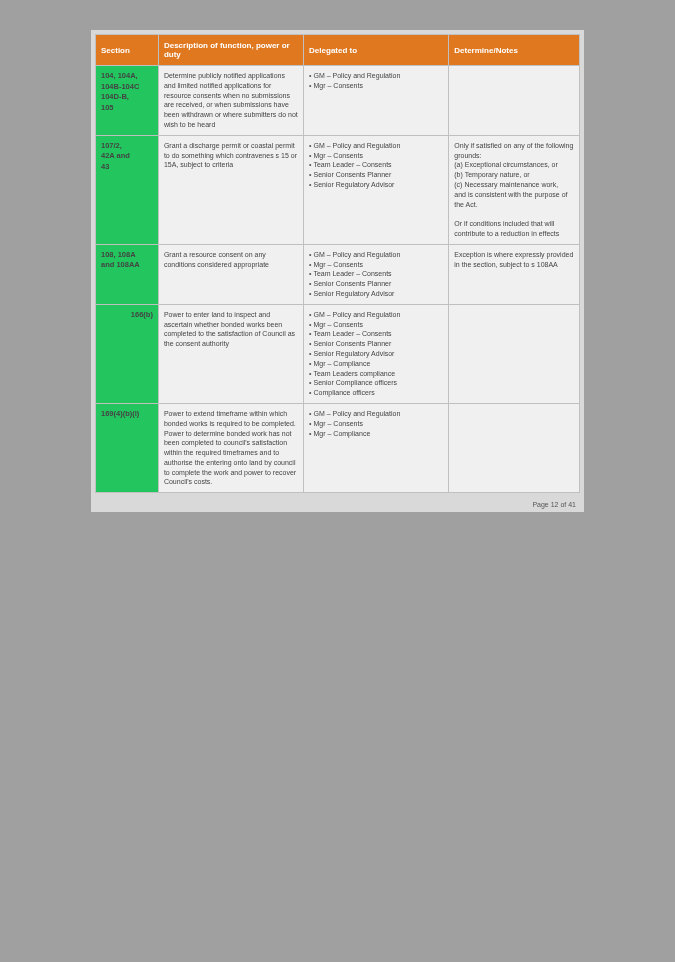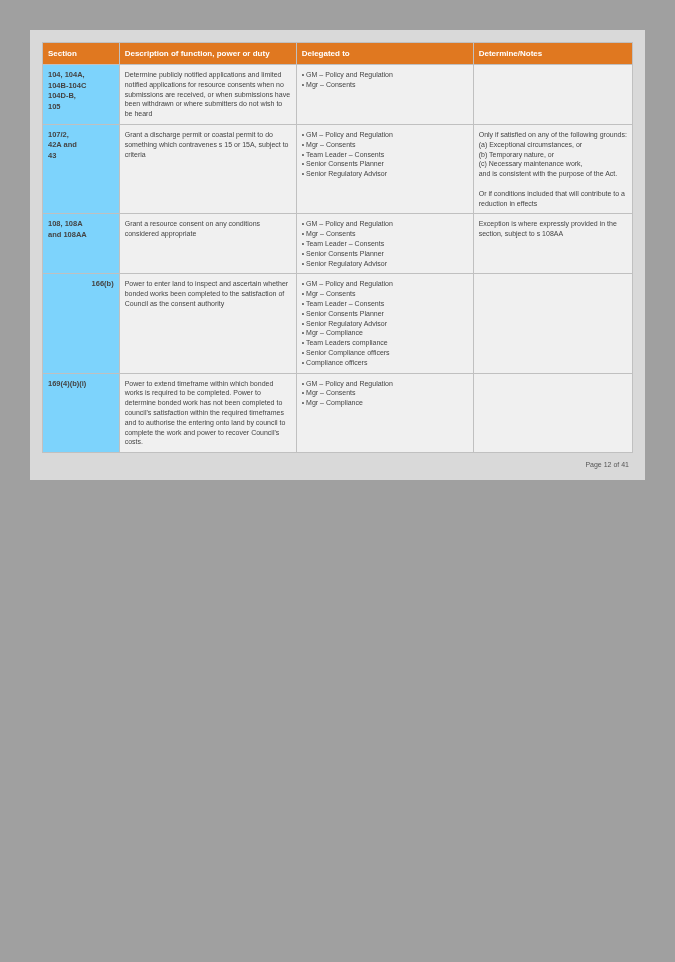--- a/index.html
+++ b/index.html
@@ -8,22 +8,22 @@
       font-family: Arial, sans-serif;
       width: 675px;
       min-height: 962px;
       display: flex;
       justify-content: center;
       align-items: flex-start;
       padding: 30px 20px;
     }
     .page {
       background: #d9d9d9;
-      width: 615px;
-      padding: 12px;
+      width: 493px;
+      padding: 4px;
       position: relative;
     }
     table {
       width: 100%;
       border-collapse: collapse;
       font-size: 7.5px;
     }
     th {
       background-color: #e07820;
       color: #fff;
@@ -39,21 +39,21 @@
       padding: 5px;
       vertical-align: top;
       font-size: 7px;
       color: #444;
       line-height: 1.4;
     }
     td.section-col {
       font-weight: bold;
       font-size: 7.5px;
       white-space: nowrap;
-      background-color: #7dd3fc;
+      background-color: #22c55e;
     }
     ul.delegated-list {
       list-style: none;
       padding: 0;
       margin: 0;
     }
     ul.delegated-list li::before {
       content: "• ";
       color: #555;
     }

